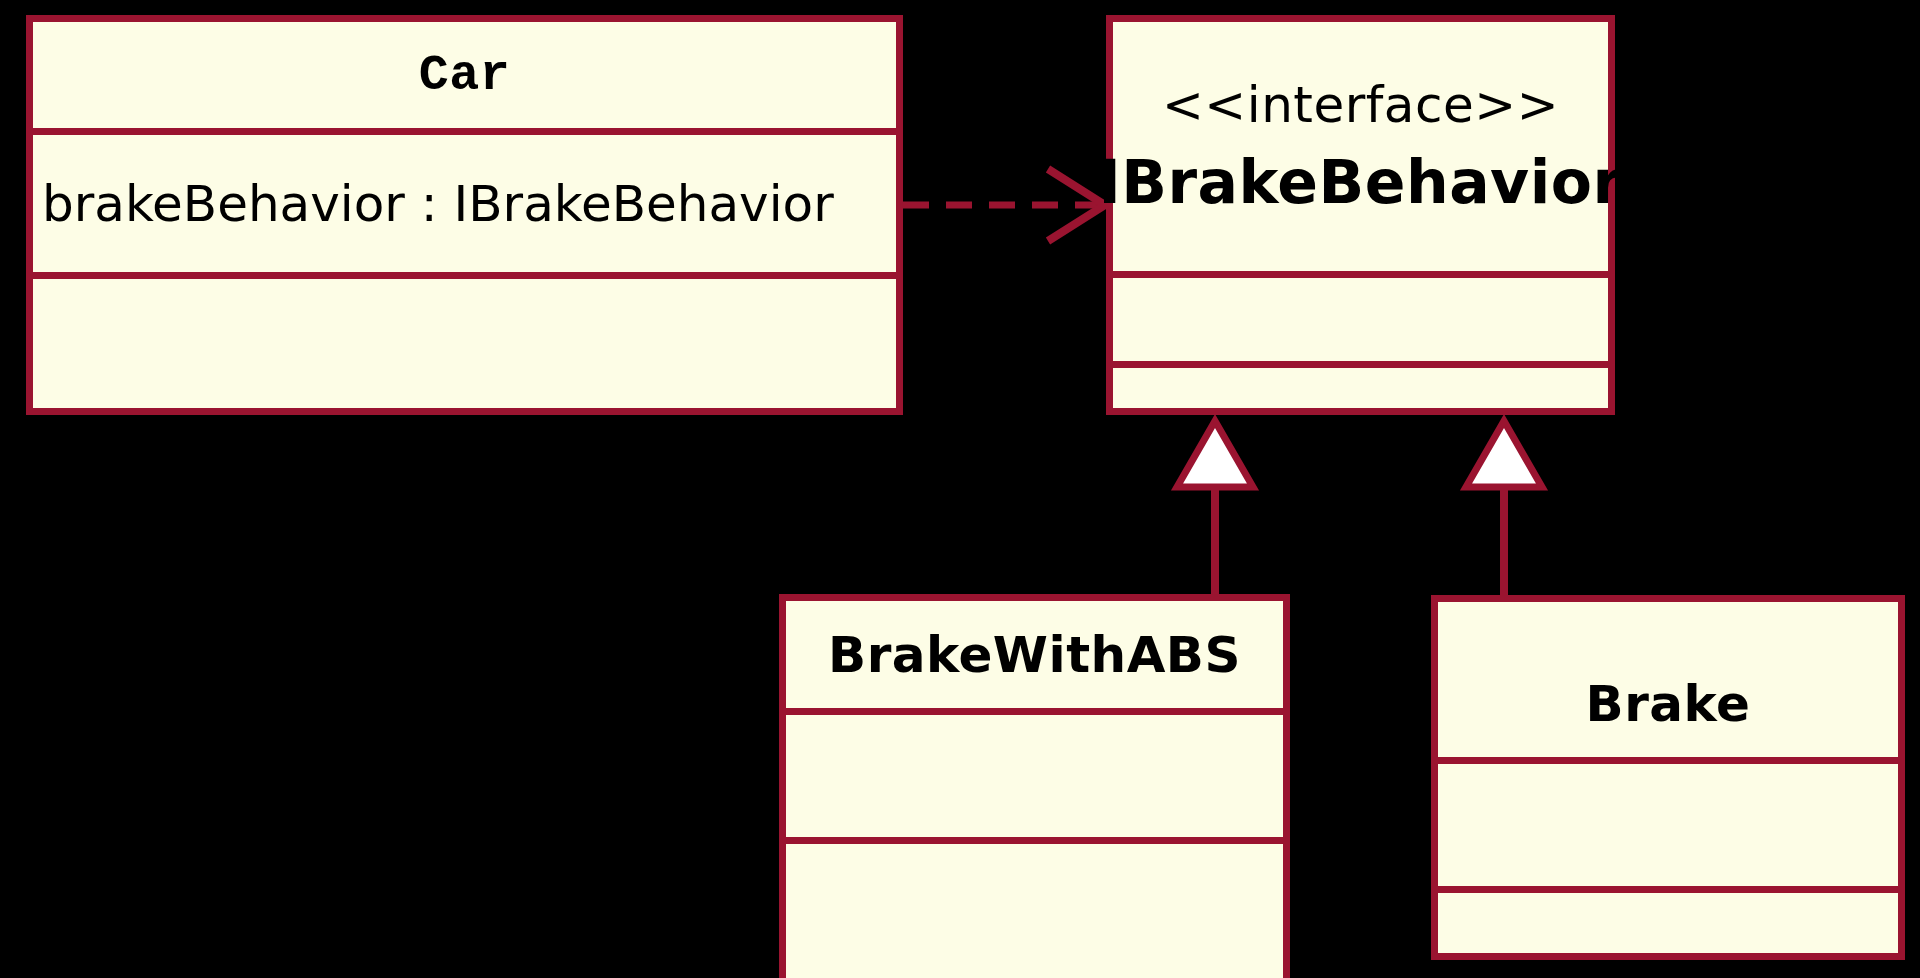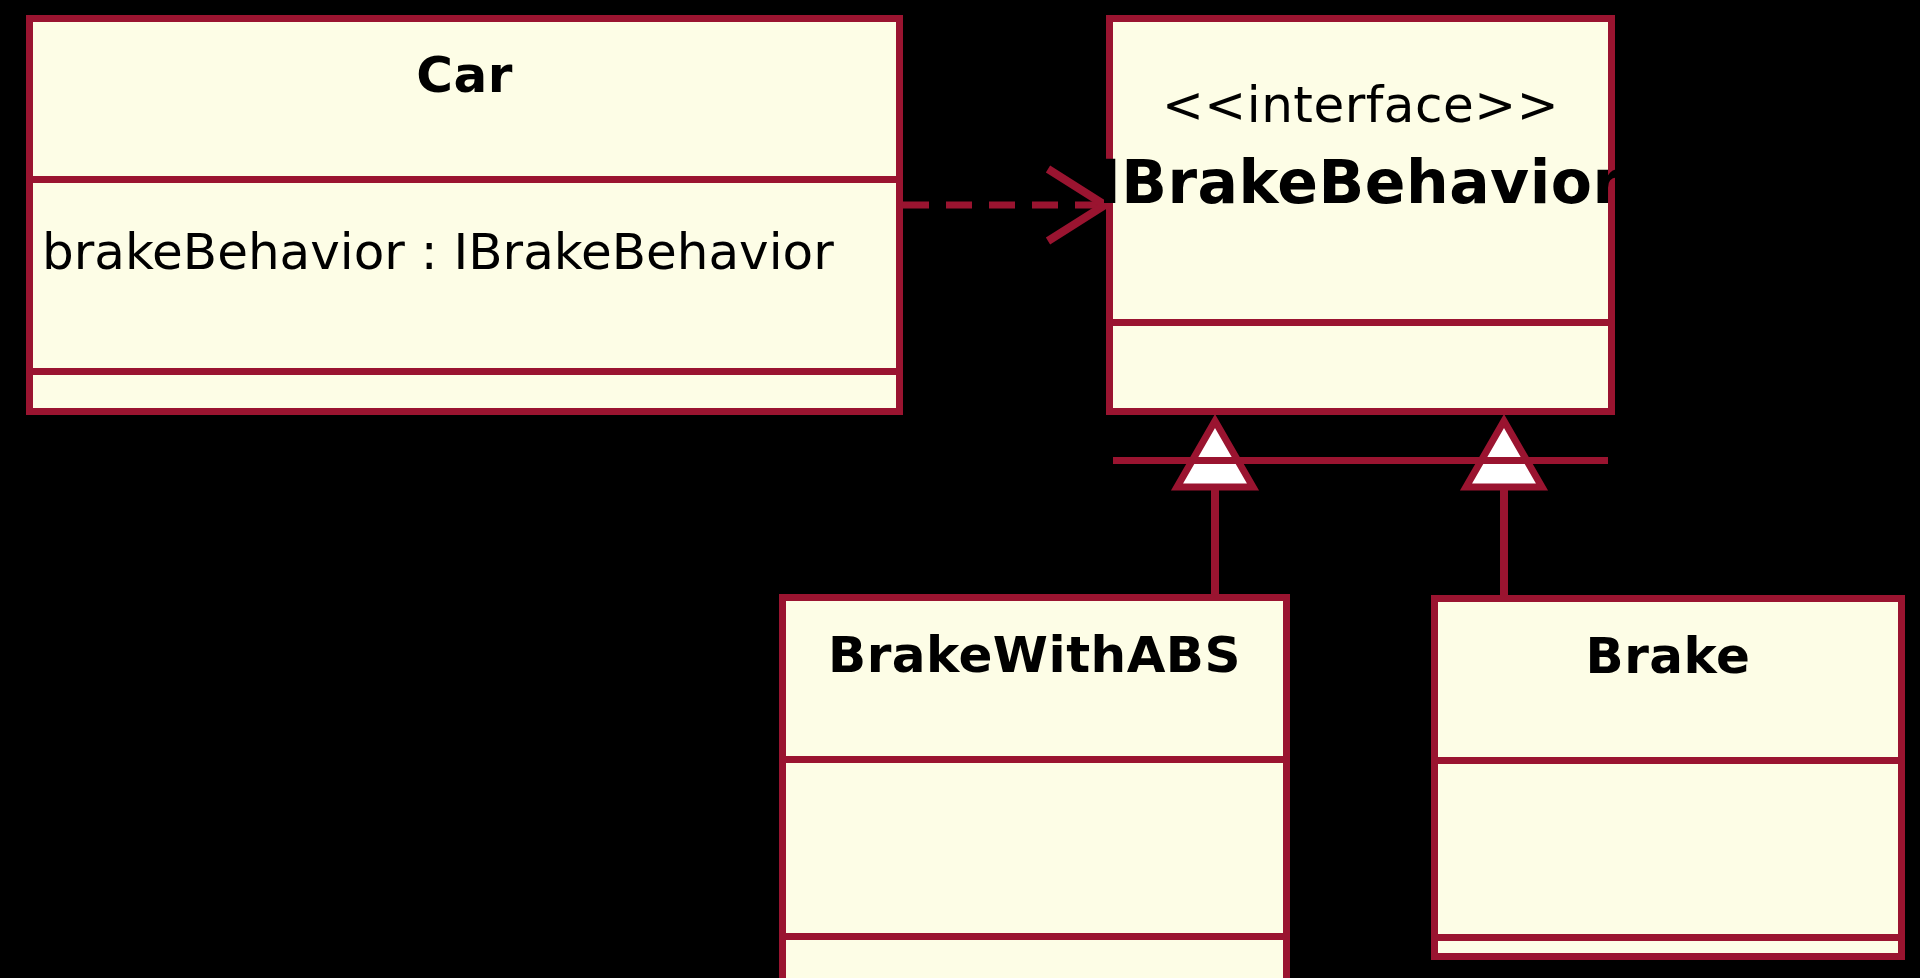--- a/index.html
+++ b/index.html
@@ -24,47 +24,47 @@
   .tri       { fill: var(--triangle-fill); stroke: var(--border); stroke-width: 7; }
 
   .uml-class {
     position: absolute; box-sizing: border-box;
     background: var(--box-fill);
     border: 7px solid var(--border);
     color: var(--text);
     display: flex; flex-direction: column;
   }
   .cmp { box-sizing: border-box; flex-shrink: 0; }
-  .cmp + .cmp { border-top: 7px solid var(--border); margin-top: 48px; }
+  .cmp + .cmp { border-top: 7px solid var(--border); }
   .title {
     display: flex; align-items: center; justify-content: center;
     font-weight: 700; font-size: 50px; letter-spacing: 0.5px;
   }
   .attrs {
     display: flex; align-items: center;
     padding-left: 9px; font-size: 50px; white-space: nowrap;
   }
   .rest { flex: 1; }
 
   .car   { left: 26px;   top: 15px;  width: 877px; height: 400px; }
-  .car .title { height: 106px; }
+  .car .title { height: 106px; font-family: Liberation Mono, monospace; }
   .car .attrs { height: 144px; }
 
   .iface { left: 1106px; top: 15px;  width: 509px; height: 400px; }
   .iface .title { height: 249px; flex-direction: column; gap: 20px; }
   .iface .stereotype { font-weight: 400; font-size: 50px; line-height: 1.05; }
   .iface .iface-name { font-weight: 700; font-size: 60px; line-height: 1.05; }
   .iface .mid { height: 90px; }
 
   .abs   { left: 779px;  top: 594px; width: 511px; height: 432px; }
   .abs .title { height: 107px; }
   .abs .mid   { height: 129px; }
 
   .brake { left: 1431px; top: 595px; width: 474px; height: 365px; }
-  .brake .title { height: 107px; }
+  .brake .title { height: 107px; margin-top: 48px; }
   .brake .mid   { height: 129px; }
 </style>
 </head>
 <body>
 
 <div class="stage">
 
   <svg class="connectors" viewBox="0 0 1920 978">
     <g>
       <line class="dep-line" x1="903" y1="205" x2="1098" y2="205"></line>

